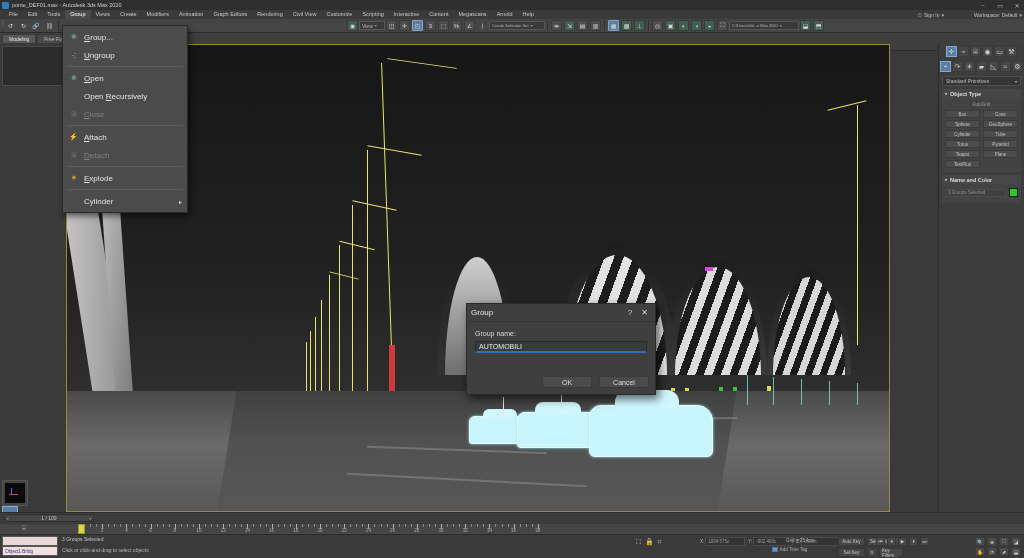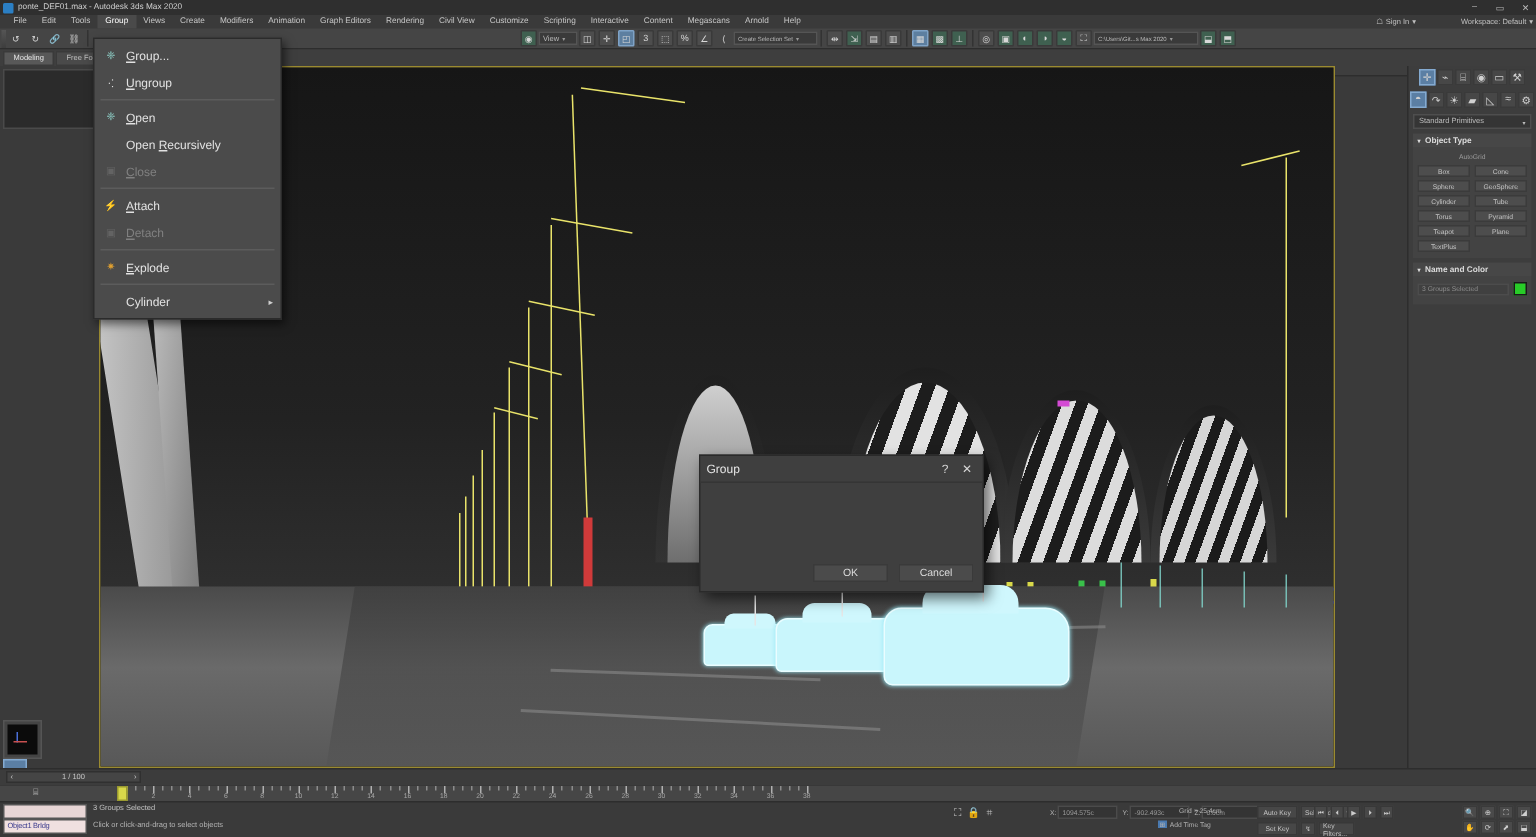--- a/index.html
+++ b/index.html
@@ -442,20 +442,24 @@
       </div>
     </div>
 
   <div class="dialog">
     <div class="dlg-tb">
       <div class="dlg-title">Group</div>
       <div class="dlg-tbbtns">
         <div class="dlg-tbbtn">?</div>
         <div class="dlg-tbbtn">✕</div>
       </div>
+    </div>
+    <div class="dlg-body">
+      <div class="dlg-lab">Group name:</div>
+      <input class="dlg-input" value="AUTOMOBILI" style="">
     </div>
     <div class="dlg-btns">
       <button class="dlg-btn">OK</button>
       <button class="dlg-btn">Cancel</button>
     </div>
   </div>
 
   <div class="cmdpanel">
     <div class="cp-iconrow">
       <div class="cp-ic sel">✛</div>

